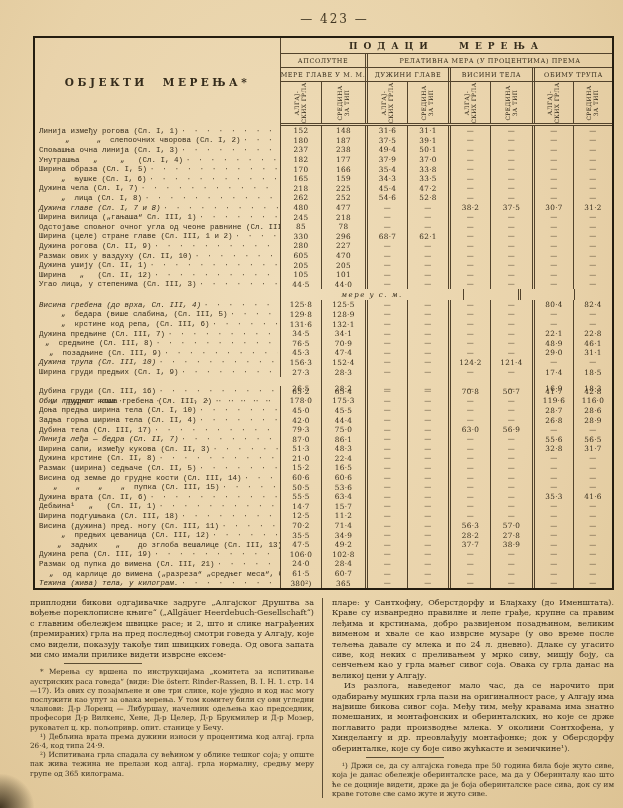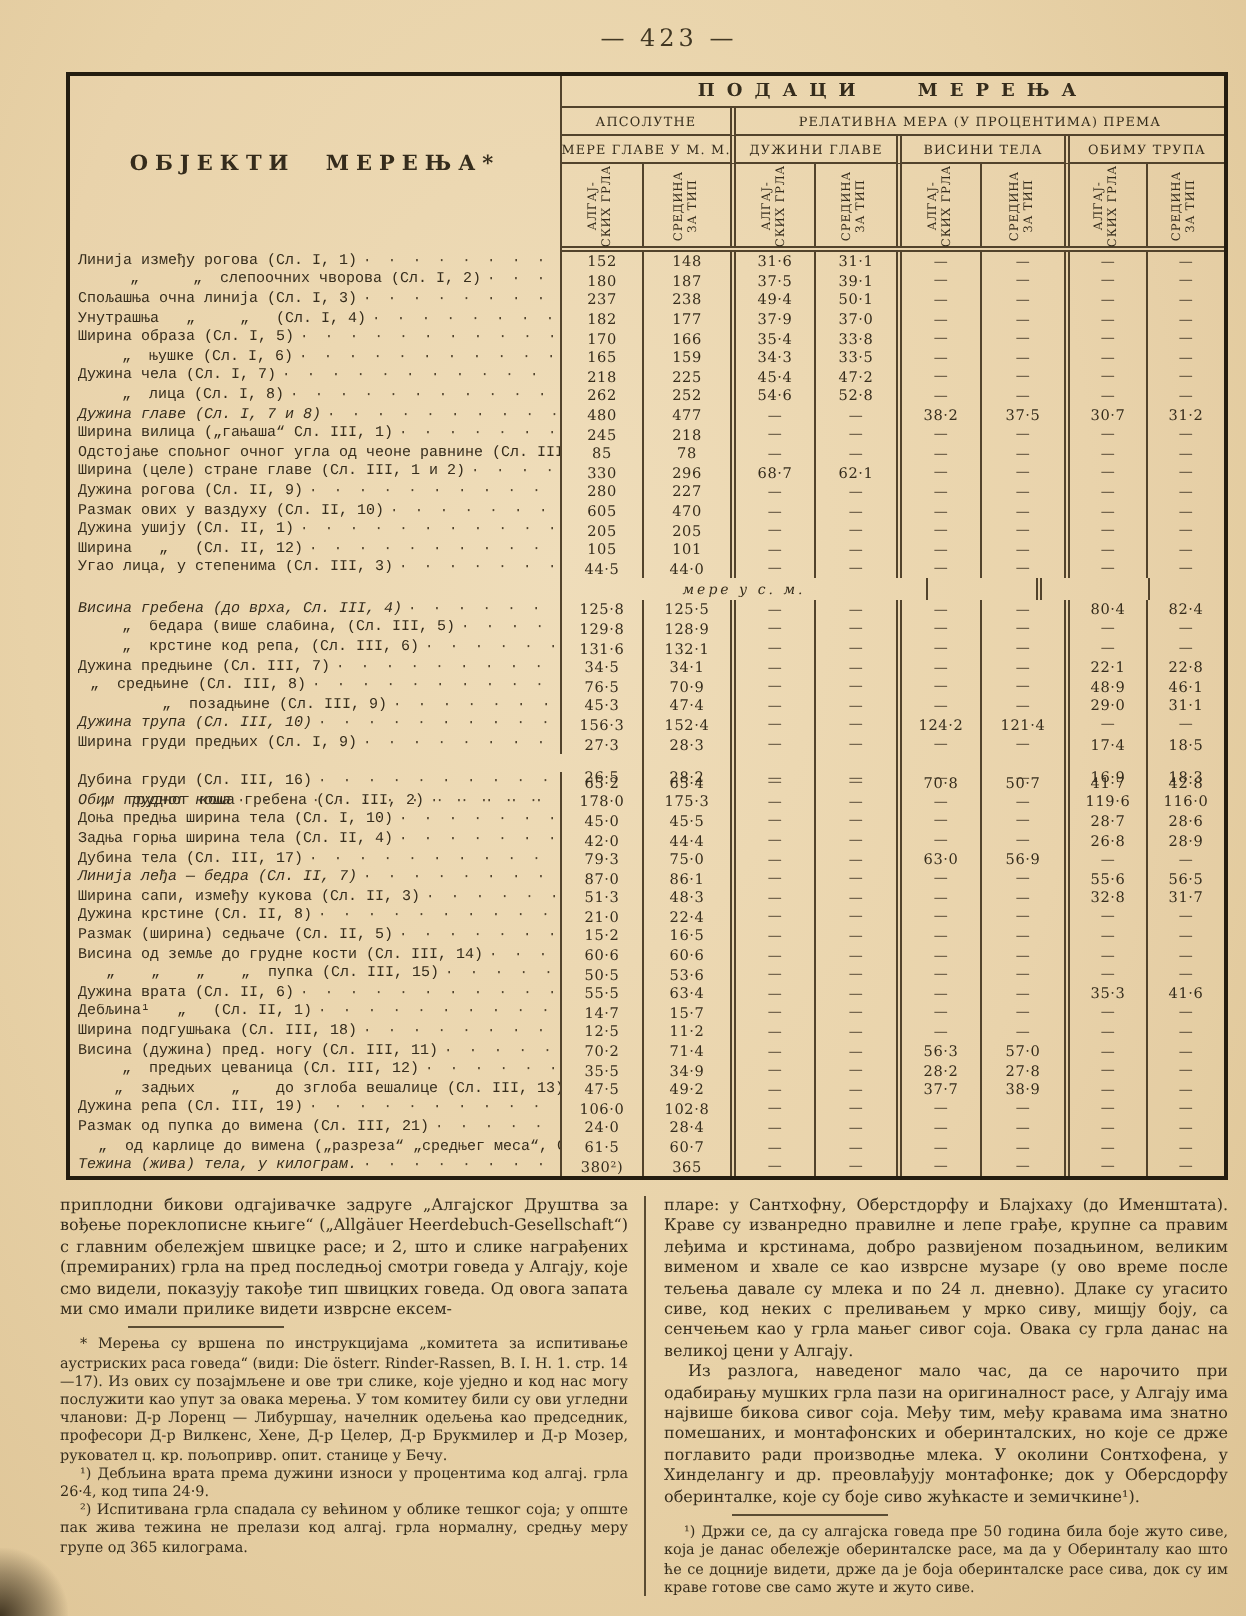--- a/index.html
+++ b/index.html
@@ -453,21 +453,21 @@
         <div class="tv">76·5</div>
         <div class="tv sgl">70·9</div>
         <div class="tv dbl dash">—</div>
         <div class="tv sgl dash">—</div>
         <div class="tv dbl dash">—</div>
         <div class="tv sgl dash">—</div>
         <div class="tv dbl">48·9</div>
         <div class="tv sgl">46·1</div>
       </div>
       <div class="trow">
-        <div class="tl" style="padding-left: 26px; margin-left: 20px;">
+        <div class="tl" style="padding-left: 14px;">
           <span class="lt">„&nbsp;&nbsp;позадњине (Сл. III, 9)</span>
           <span class="leader"></span>
         </div>
         <div class="tv">45·3</div>
         <div class="tv sgl">47·4</div>
         <div class="tv dbl dash">—</div>
         <div class="tv sgl dash">—</div>
         <div class="tv dbl dash">—</div>
         <div class="tv sgl dash">—</div>
         <div class="tv dbl">29·0</div>

